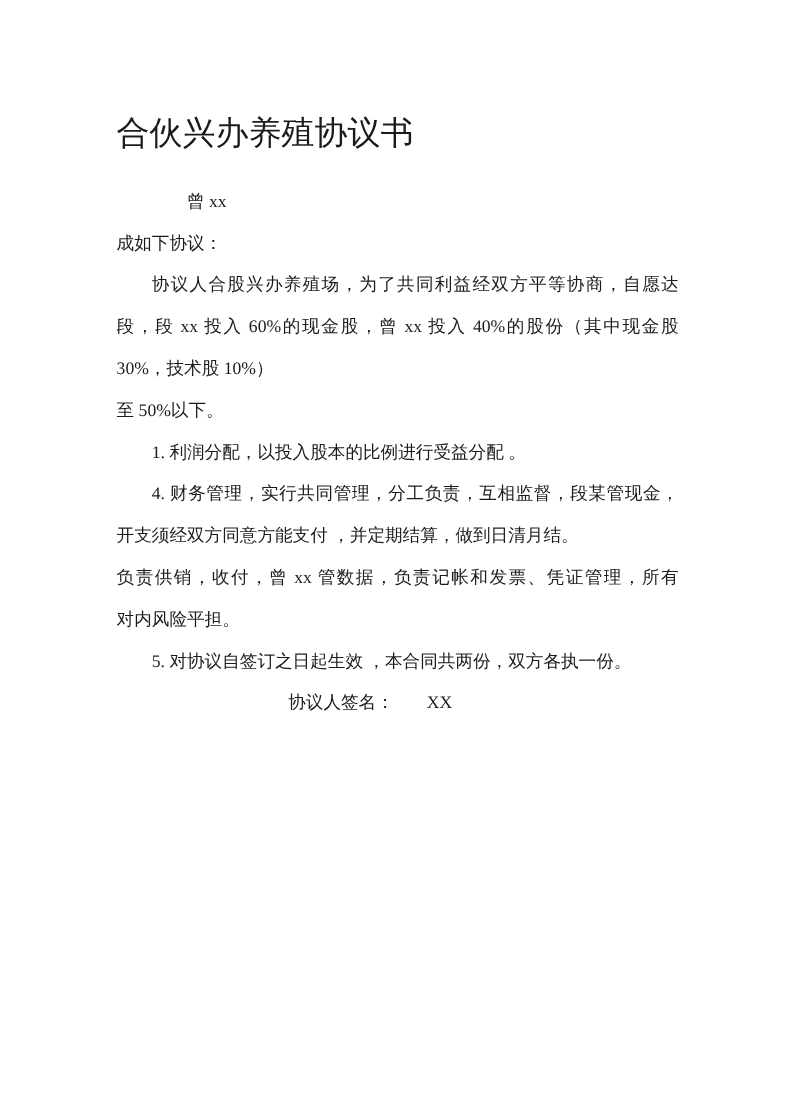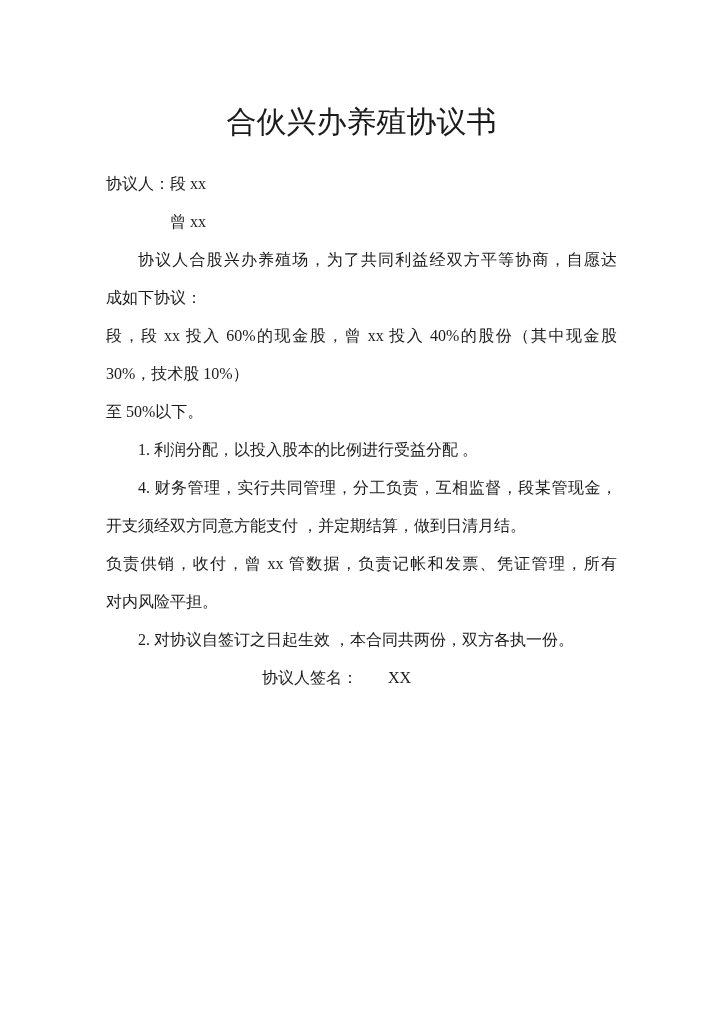--- a/index.html
+++ b/index.html
@@ -10,21 +10,20 @@
     background:#ffffff;
     overflow:hidden;
     font-family:"Liberation Serif","DejaVu Serif",serif;
     color:#1b1b1b;
   }
   .doc-title{
     position:absolute;
     top:84px;
     left:106px;
     width:511px;
-    text-align:center;
     font-size:30px;
     font-weight:normal;
     line-height:36px;
     white-space:pre;
   }
   .content{
     position:absolute;
     left:106px;
     top:165px;
     width:511px;
@@ -51,38 +50,37 @@
 </style>
 </head>
 <body>
 
 <div class="page">
 
   <h1 class="doc-title">合伙兴办养殖协议书</h1>
 
   <div class="content">
 
-    <div class="ln"><span>协议人：</span><span>段 xx</span></div>
     <div class="ln p2"><span>曾 xx</span></div>
 
+    <div class="ln">成如下协议：</div>
     <div class="ln ind fill">协议人合股兴办养殖场，为了共同利益经双方平等协商，自愿达</div>
-    <div class="ln">成如下协议：</div>
 
     <div class="ln fill">段，段 xx 投入 60%的现金股，曾 xx 投入 40%的股份（其中现金股</div>
     <div class="ln">30%，技术股 10%）</div>
 
     <div class="ln">至 50%以下。</div>
 
     <div class="ln ind">1. 利润分配，以投入股本的比例进行受益分配 。</div>
 
     <div class="ln ind fill">4. 财务管理，实行共同管理，分工负责，互相监督，段某管现金，</div>
     <div class="ln">开支须经双方同意方能支付 ，并定期结算，做到日清月结。</div>
     <div class="ln fill">负责供销，收付，曾 xx 管数据，负责记帐和发票、凭证管理，所有</div>
 
     <div class="ln">对内风险平担。</div>
 
 
-    <div class="ln ind">2. 对协议自签订之日起生效 ，本合同共两份，双方各执一份。</div>
+    <div class="ln ind">5. 对协议自签订之日起生效 ，本合同共两份，双方各执一份。</div>
 
     <div class="ln sig"><span>协议人签名：</span><span class="sig-name">XX</span></div>
 
   </div>
 </div>
 
 </body></html>

